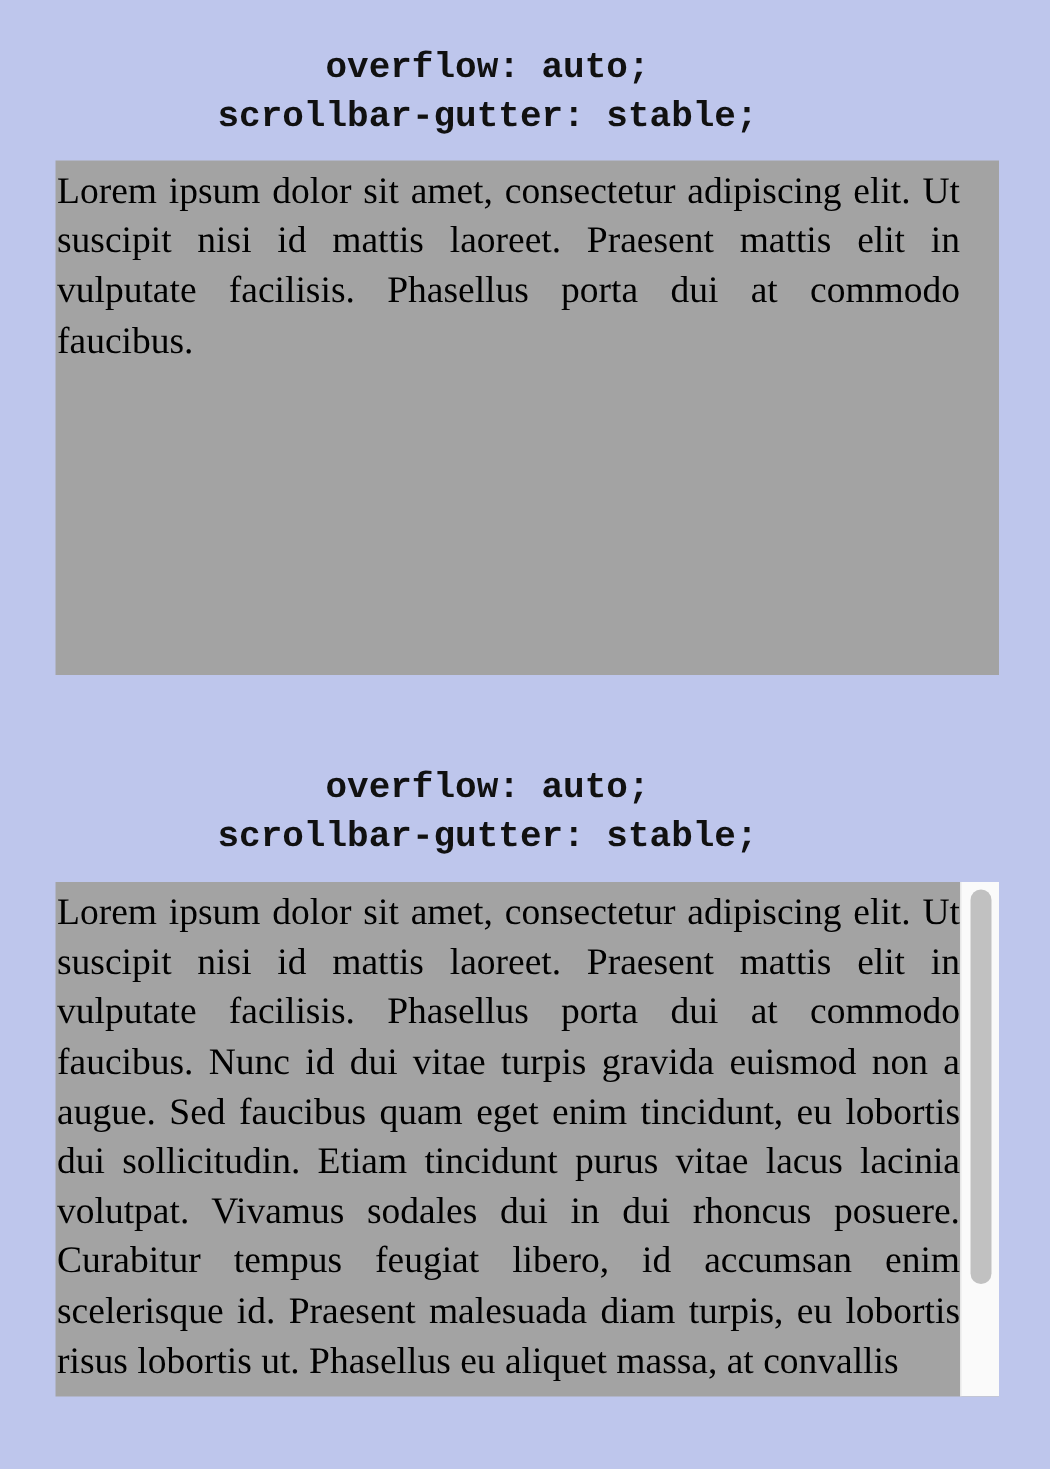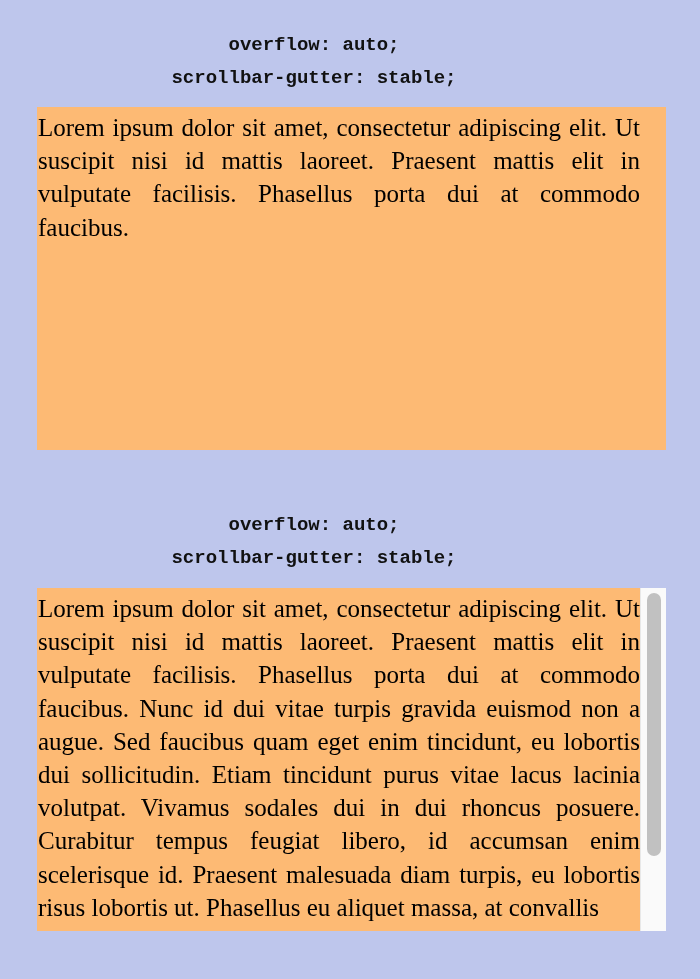--- a/index.html
+++ b/index.html
@@ -9,36 +9,36 @@
     body {
       width: 700px;
       height: 979px;
       background: #BEC6EC;
       position: relative;
       overflow: hidden;
       font-family: "Liberation Serif", "DejaVu Serif", serif;
     }
     .caption {
       position: absolute;
-      left: 6px;
+      left: 17px;
       width: 616px;
       text-align: center;
       font-family: "Liberation Mono", "DejaVu Sans Mono", monospace;
       font-weight: bold;
-      font-size: 19px;
+      font-size: 24px;
       line-height: 33px;
       color: #111;
     }
     .caption div { white-space: pre; }
     .box {
       position: absolute;
       left: 37px;
       width: 629px;
       height: 343px;
-      background: #fdba74;
+      background: #a3a3a3;
       overflow: hidden;
     }
     .box-text {
       position: absolute;
       left: 1px;
       top: 4px;
       width: 602px;
       font-size: 25px;
       line-height: 33.2px;
       color: #000;

